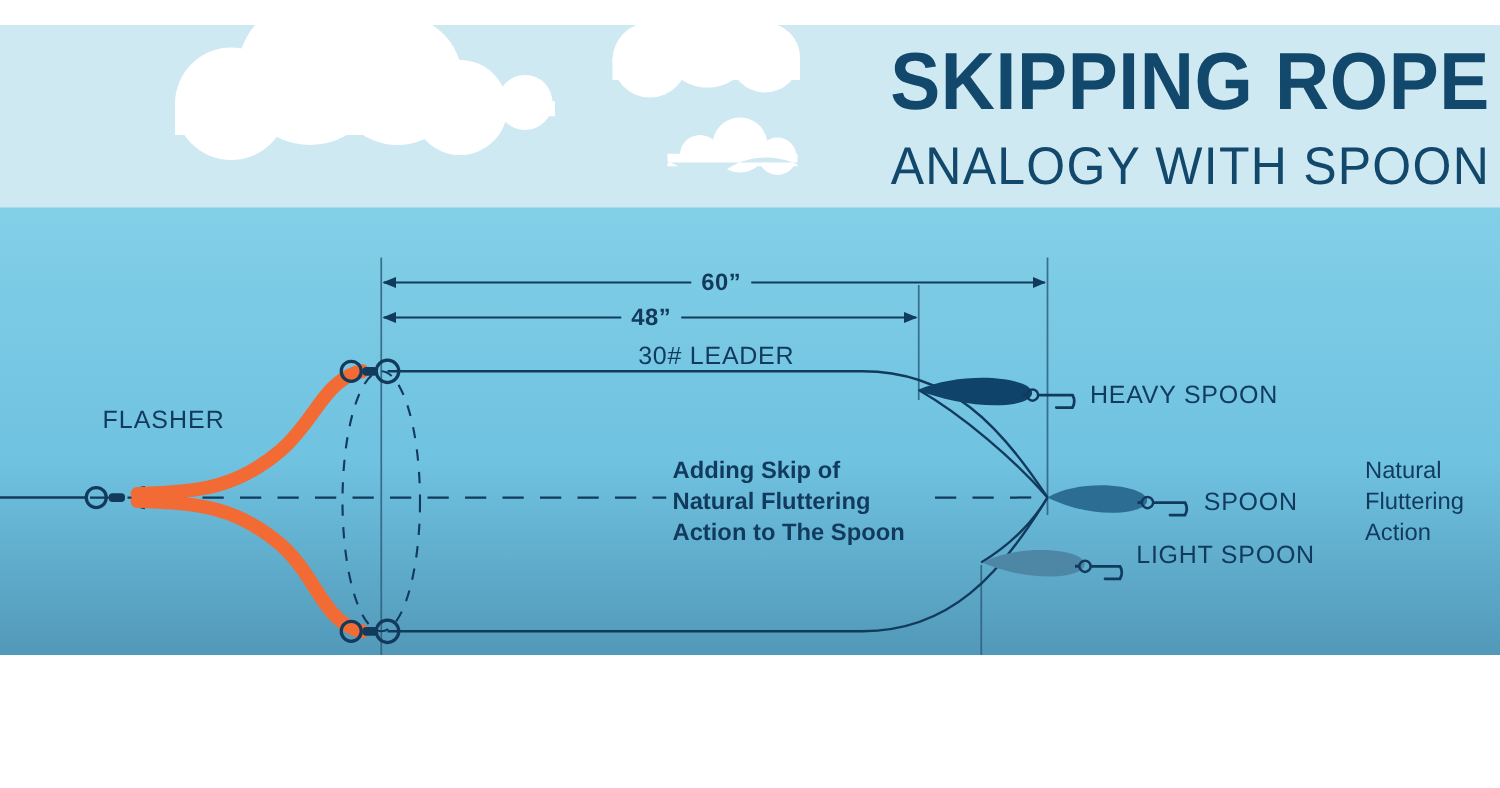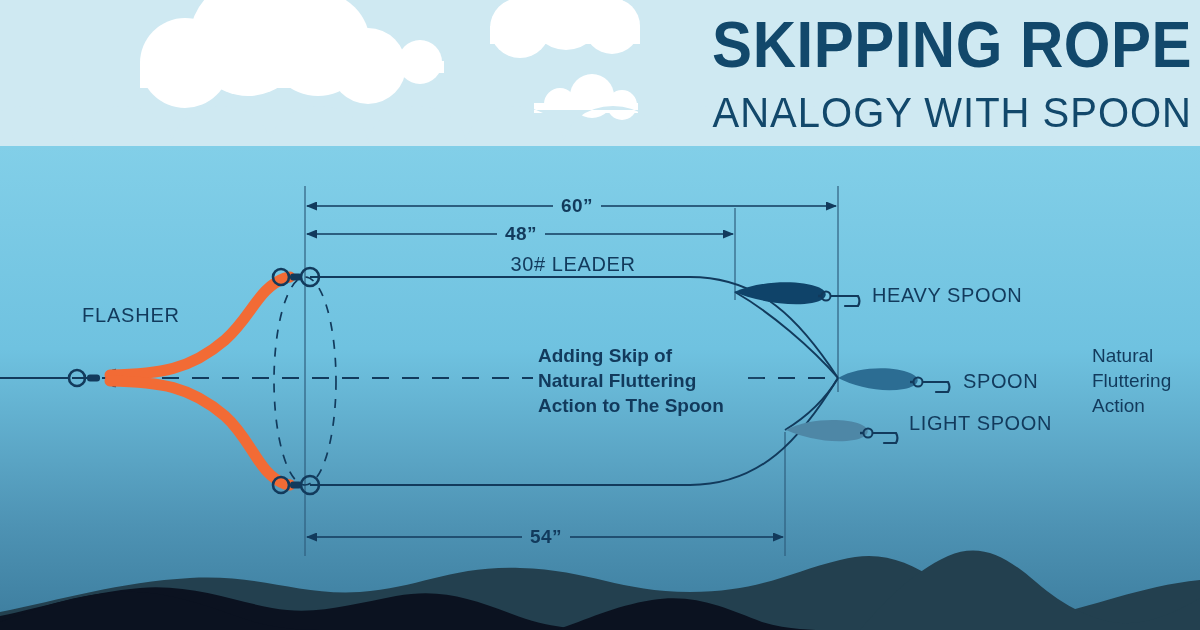--- a/index.html
+++ b/index.html
@@ -4,23 +4,24 @@
 <title>Skipping Rope Analogy With Spoon</title>
 <style>
   html, body {
     margin: 0;
     padding: 0;
     background: #ffffff;
   }
   #scene {
     position: relative;
     width: 1200px;
-    height: 630px;
+    height: 504px;
     overflow: hidden;
     font-family: "Liberation Sans", sans-serif;
+    margin-top: 20px;
   }
   #scene svg.layer {
     position: absolute;
     left: 0;
     top: 0;
     width: 1200px;
     height: 630px;
   }
   .ttl-main {
     font-family: "Liberation Sans Narrow", "Liberation Sans", sans-serif;

